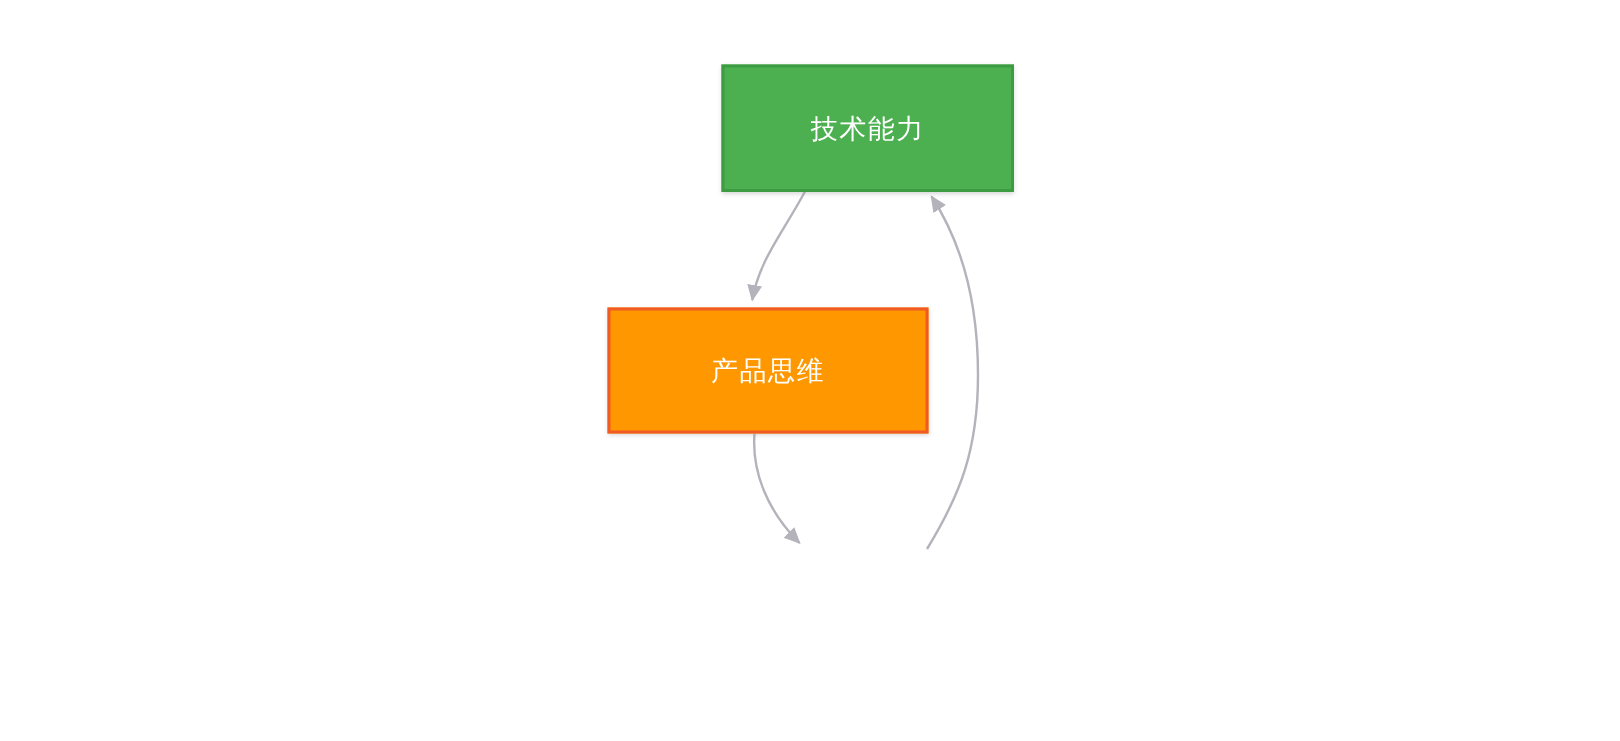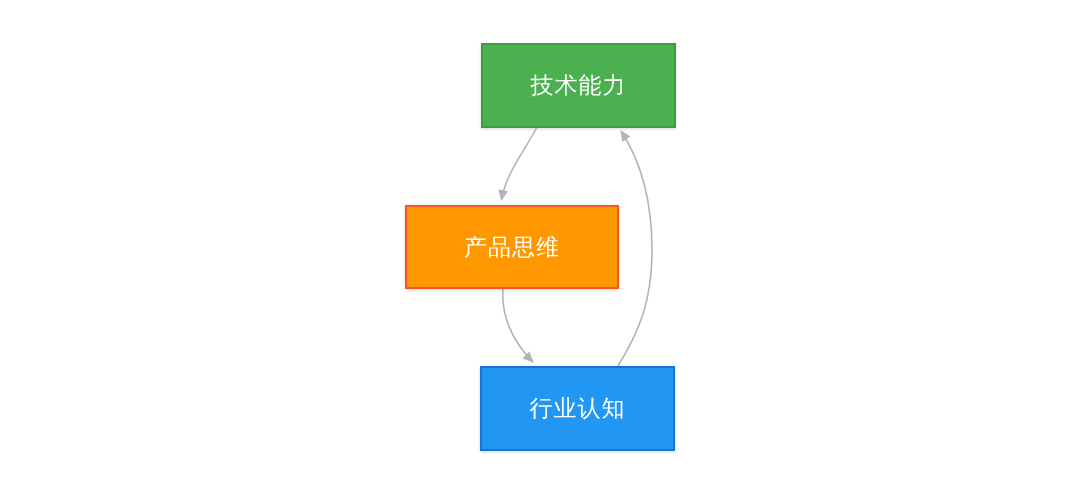--- a/index.html
+++ b/index.html
@@ -30,21 +30,21 @@
   .node {
     position: absolute;
     box-sizing: border-box;
     border: 2px solid;
     display: flex;
     align-items: center;
     justify-content: center;
     box-shadow: 0 1px 3px rgba(140,140,150,0.35);
   }
   .node-label {
-    font-size: 23px;
+    font-size: 18px;
     letter-spacing: 1px;
     line-height: 1;
     white-space: nowrap;
   }
   .node-tech     { left: 481px; top: 43px;  width: 195px; height: 85px; }
   .node-product  { left: 405px; top: 205px; width: 214px; height: 84px; }
   .node-industry { left: 480px; top: 366px; width: 195px; height: 85px; }
 </style>
 </head>
 <body>
@@ -62,16 +62,13 @@
   </svg>
 
   <div class="node node-tech" style="background: rgb(76, 175, 80); border-color: rgb(61, 156, 66); color: rgb(255, 255, 255);">
     <span class="node-label">技术能力</span>
   </div>
 
   <div class="node node-product" style="background: rgb(255, 152, 0); border-color: rgb(241, 90, 36); color: rgb(255, 255, 255);">
     <span class="node-label">产品思维</span>
   </div>
 
-  <div class="node node-industry" style="background: rgb(33, 150, 243); border-color: rgb(26, 115, 207); color: rgb(255, 255, 255);">
-    <span class="node-label">行业认知</span>
-  </div>
 </div>
 
 </body></html>

